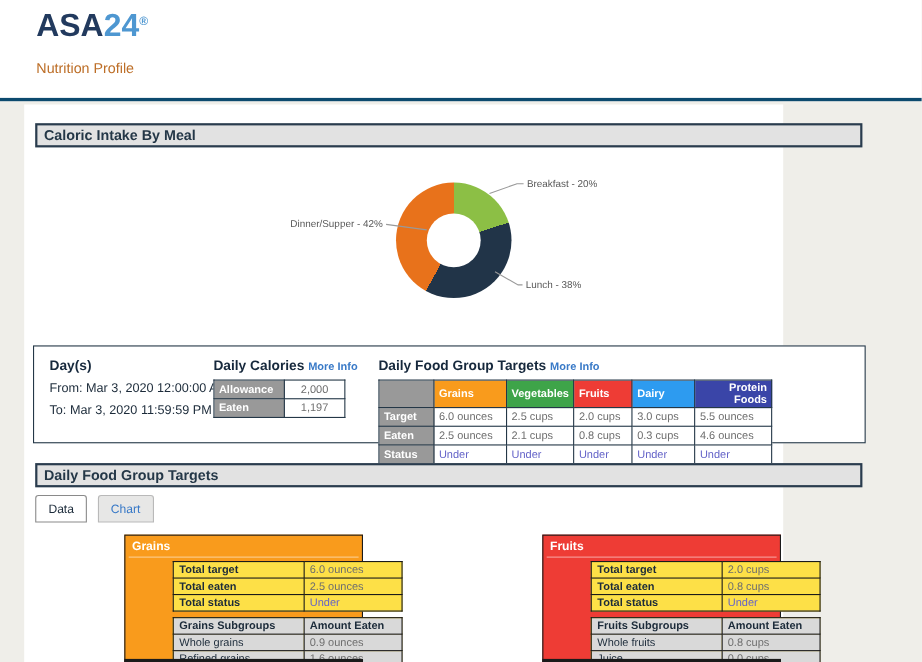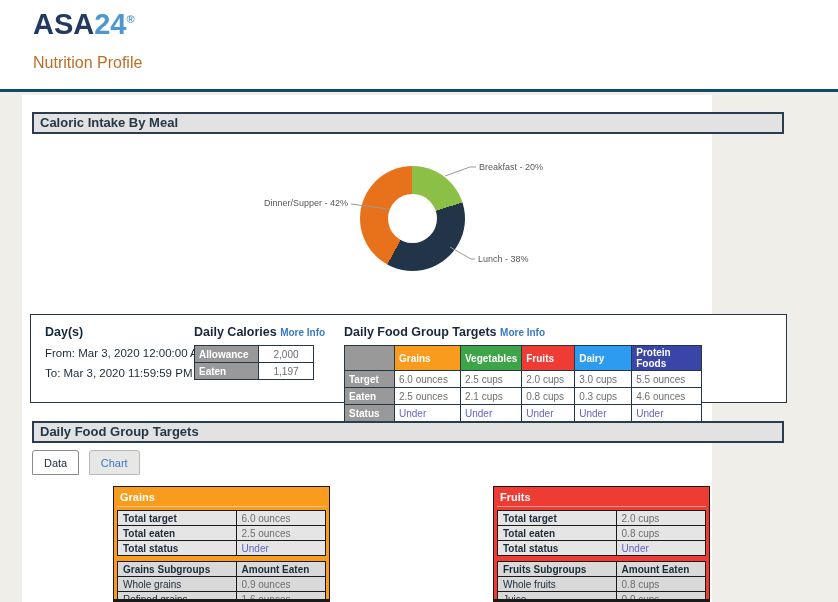--- a/index.html
+++ b/index.html
@@ -7,21 +7,21 @@
     font-family:"Liberation Sans", sans-serif; background:#efeee9; }
   body { position:relative; }
 
   
   .app-header { position:absolute; left:0; top:0; width:838px; height:92px;
     background:#ffffff; border-bottom:3px solid #0c4a6e; }
   .logo { position:absolute; left:33px; top:8px; font-size:29px; font-weight:bold; letter-spacing:0; }
   .logo .asa { color:#223a5e; }
   .logo .num { color:#4e97d1; }
   .logo .reg { color:#4e97d1; font-size:11px; vertical-align:super; font-weight:bold; }
-  .page-title { position:absolute; left:33px; top:54px; font-size:16px; color:#bd6e27; }
+  .page-title { position:absolute; left:33px; top:54px; font-size:13px; color:#bd6e27; }
 
   
   .panel { position:absolute; left:22px; top:95px; width:690px; height:507px;
     background:#ffffff; }
 
   .section-header { position:absolute; left:10px; width:752px; height:22px;
     background:#e2e2e2; border:2px solid #2a3c4e; color:#243747;
     font-size:13px; font-weight:bold; line-height:18px; padding-left:6px; }
   .sec1 { top:17px; }
   .sec2 { top:326px; }
@@ -69,21 +69,21 @@
     border:1px solid #b9b9b9; border-radius:3px 3px 0 0; background:#e7e7e6;
     color:#3879c7; margin-right:5px; cursor:pointer; }
   .tab.active { background:#ffffff; color:#1c2b3a; border-color:#8a8a8a; }
 
   
   .card { position:absolute; top:391px; width:217px; border:1px solid #1a1a1a; padding:3px; }
   .card-grains { left:91px; }
   .card-fruits { left:471px; }
   .card-title { color:#ffffff; font-weight:bold; font-size:11px; padding:1px 3px 3px;
     border-bottom:1px solid rgba(255,255,255,0.45); margin-bottom:3px; }
-  table.card-table { width:100%; border-collapse:collapse; background:#e5e5e5; }
+  table.card-table { width:100%; border-collapse:collapse; background:#fde047;margin-left:40px; }
   table.card-table td { border:1px solid #1a1a1a; font-size:10px; padding:1px 5px; height:15px; }
   table.card-table td.lbl { font-weight:bold; color:#1c2b3a; width:57%; }
   table.card-table.sub { margin-top:5px; }
   table.card-table.sub td { background:#d9d9d9; }
   table.card-table.sub tr.subhead td { font-weight:bold; color:#1c2b3a; }
   table.card-table.sub td.lbl2 { font-weight:normal; color:#1c2b3a; width:57%; }
 
   
   .next-card-edge { position:absolute; top:504px; width:217px; height:3px; background:#1a1a1a; }
   .edge-left { left:91px; }
@@ -142,21 +142,21 @@
     <div class="tgt-col">
       <div class="sum-title"><span>Daily Food Group Targets</span> <span class="more-info">More Info</span></div>
       <table class="mini tgt-table">
         <tbody>
             <tr>
           <td class="rowhead"></td>
           <td class="colhead c0" style="background-color: rgb(249, 155, 28);">Grains</td>
           <td class="colhead c1" style="background-color: rgb(62, 164, 73);">Vegetables</td>
           <td class="colhead c2" style="background-color: rgb(238, 60, 53);">Fruits</td>
           <td class="colhead c3" style="background-color: rgb(45, 155, 240);">Dairy</td>
-          <td class="colhead c4" style="background-color: rgb(58, 69, 168);">Protein Foods</td>
+          <td class="colhead c4" style="background-color: rgb(58, 69, 168); text-align: right;">Protein Foods</td>
         </tr>
         <tr>
           <td class="rowhead">Target</td>
           <td class="val">6.0 ounces</td>
           <td class="val">2.5 cups</td>
           <td class="val">2.0 cups</td>
           <td class="val">3.0 cups</td>
           <td class="val">5.5 ounces</td>
         </tr>
         <tr>

